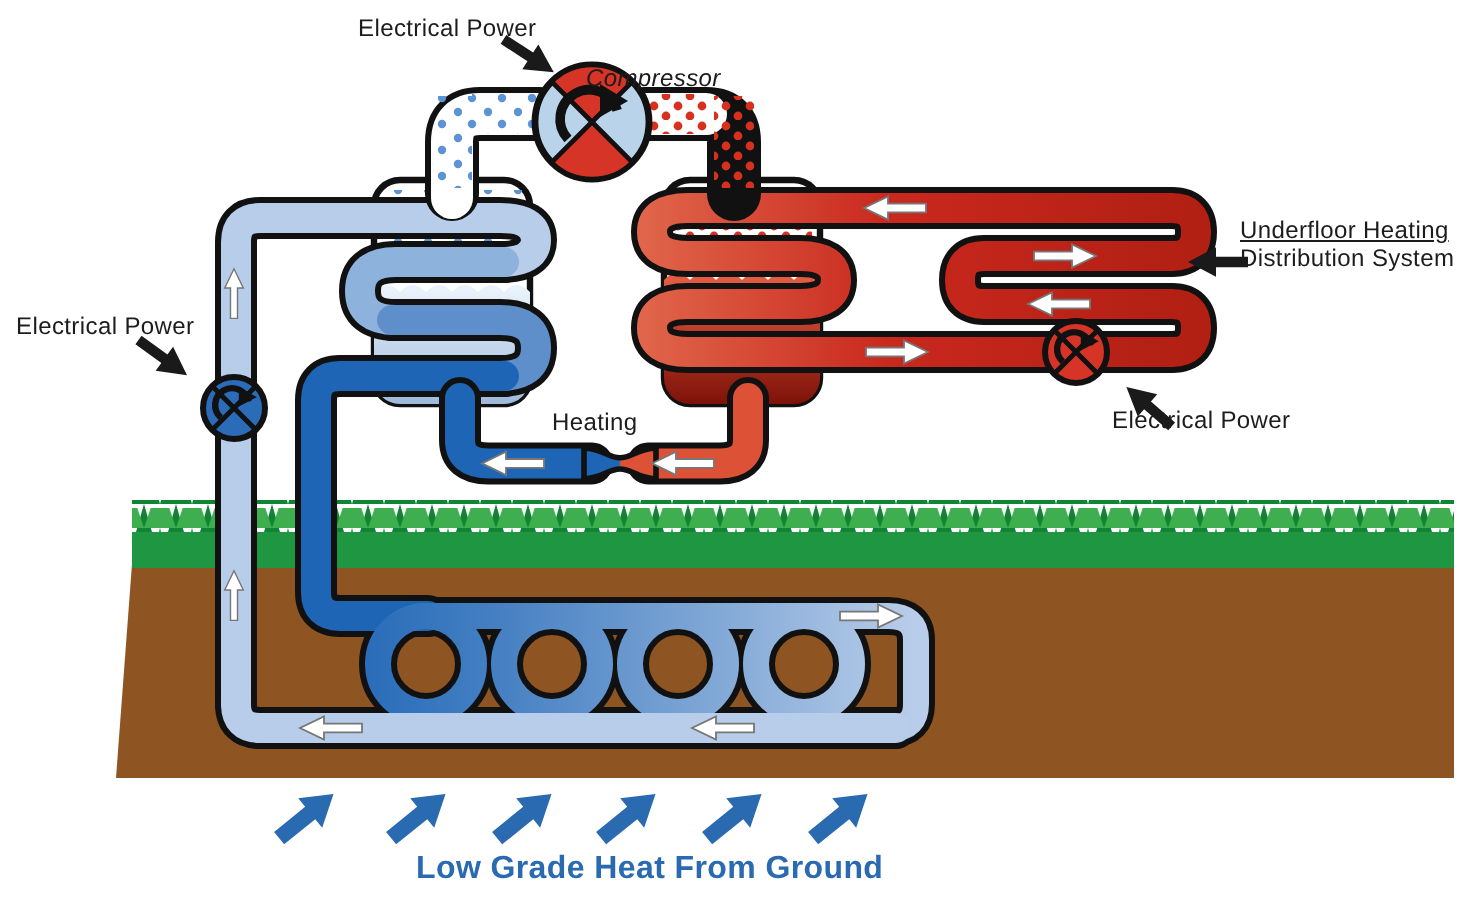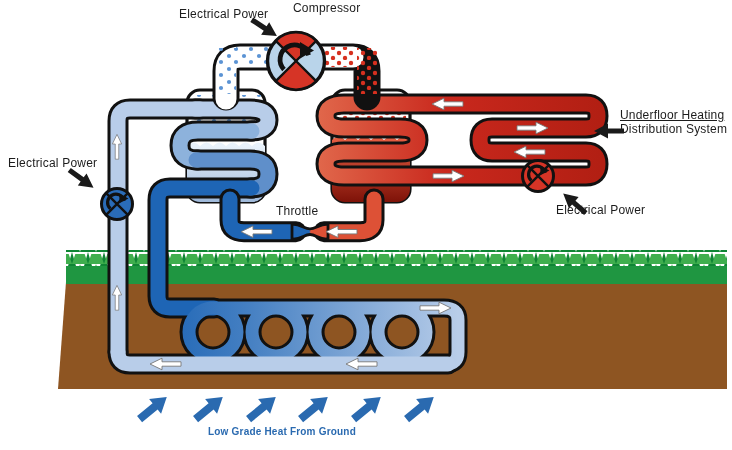--- a/index.html
+++ b/index.html
@@ -6,21 +6,21 @@
   #stage{
     position:relative;width:732px;height:440px;background:#ffffff;
     font-family:"Liberation Sans","DejaVu Sans",sans-serif;overflow:hidden;
   }
   #stage svg{position:absolute;left:0;top:0;}
   .lbl{
     position:absolute;color:#1c1c1c;font-size:12px;line-height:13px;
     white-space:nowrap;letter-spacing:.2px;
   }
   .lbl-blue{
-    position:absolute;color:#2a6ab0;font-size:10px;font-weight:700;
+    position:absolute;color:#2a6ab0;font-size:16px;font-weight:700;
     white-space:nowrap;letter-spacing:.2px;
   }
 </style>
 </head>
 <body>
 
 <div id="stage">
 
 <svg width="732" height="450" viewBox="0 0 732 450">
   <defs>
@@ -192,21 +192,21 @@
 
   <g fill="#1a1a1a">
     <use href="#ba" transform="translate(266,29) rotate(33)"></use>
     <use href="#ba" transform="translate(83,180) rotate(36)"></use>
     <use href="#ba" transform="translate(573,202) rotate(-139)"></use>
     <use href="#ba" transform="translate(607,131) rotate(180)"></use>
   </g>
 </svg>
 
 <div class="lbl" style="left:179px;top:8px;">Electrical Power</div>
-<div class="lbl" style="left:293px;top:2px;">Compressor</div>
+<div class="lbl" style="left:293px;top:33px;font-style:italic;">Compressor</div>
 <div class="lbl" style="left:8px;top:157px;">Electrical Power</div>
-<div class="lbl" style="left:276px;top:205px;">Throttle</div>
+<div class="lbl" style="left:276px;top:205px;">Heating</div>
 <div class="lbl" style="left:620px;top:109px;text-decoration:underline;">Underfloor Heating</div>
 <div class="lbl" style="left:620px;top:123px;text-align:right;">Distribution System</div>
 <div class="lbl" style="left:556px;top:204px;">Electrical Power</div>
 <div class="lbl-blue" style="left:208px;top:426px;">Low Grade Heat From Ground</div>
 
 </div>
 
 </body></html>

